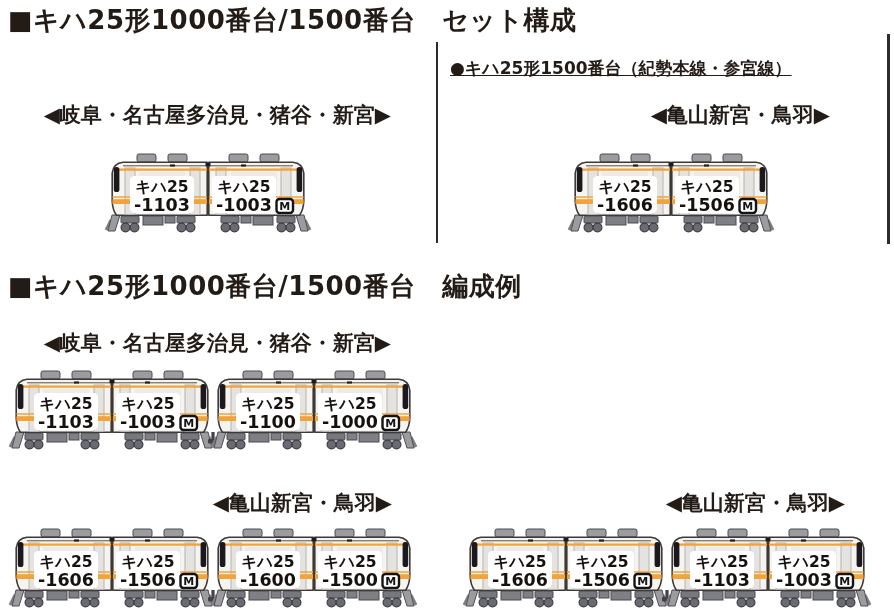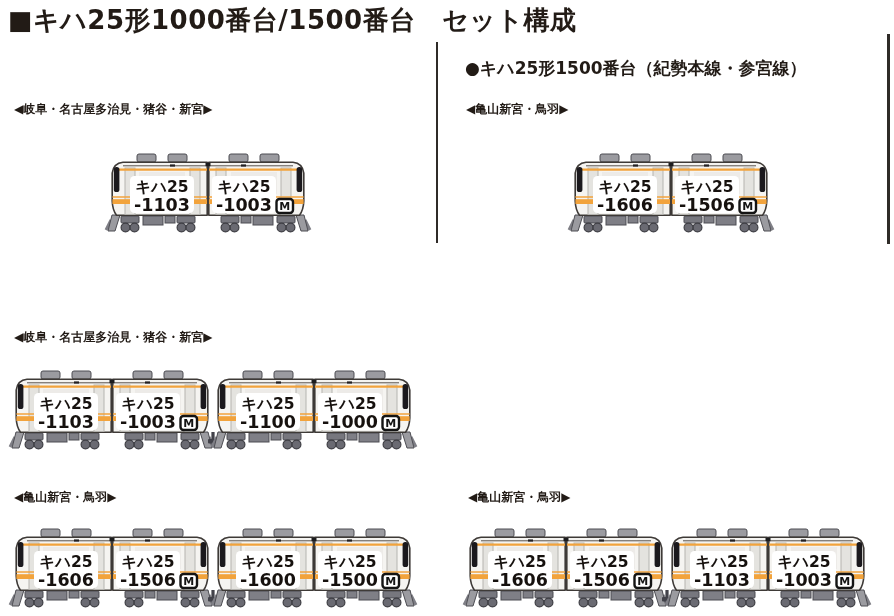--- a/index.html
+++ b/index.html
@@ -10,22 +10,22 @@
     color:#221b16; overflow:hidden;
   }
   .sec-title {
     position:absolute; font-size:26px; font-weight:700;
     letter-spacing:0.5px; white-space:nowrap; color:#221b16;
   }
   .group-heading {
     position:absolute; font-size:17px; font-weight:700; white-space:nowrap;
   }
   .dir-row {
-    position:absolute; display:flex; justify-content:flex-start;
-    font-size:12px; font-weight:700; white-space:nowrap;
+    position:absolute; display:flex; justify-content:flex-end;
+    font-size:21px; font-weight:700; white-space:nowrap;
   }
   .vline { position:absolute; background:#2f2b28; }
   .train { position:absolute; }
   svg { overflow:visible; display:block; }
 </style>
 </head>
 <body>
 
 <div class="stage">
 
@@ -100,21 +100,21 @@
         </g>
         <g>
           <rect x="166.5" y="47" width="16.5" height="14" rx="3" fill="#ffffff" stroke="#141414" stroke-width="2.4"></rect>
           <text x="174.8" y="58" text-anchor="middle" font-size="11" font-weight="bold" fill="#141414">M</text>
         </g>
         <line x1="98" y1="10" x2="98" y2="63" stroke="#3e3a37" stroke-width="1.6"></line>
         <rect x="95.5" y="10.8" width="5" height="3.4" fill="#1c1c1e"></rect>
       </svg>
     </div>
 
-  <div class="group-heading" style="left:465px; top:57px;">●キハ25形1500番台（紀勢本線・参宮線）</div>
+  <div class="group-heading" style="left:450px; top:57px;text-decoration:underline;">●キハ25形1500番台（紀勢本線・参宮線）</div>
   <div class="dir-row" style="left:466px; top:101px; width:364px;">
     <span>◀亀山</span>
     <span>新宮・鳥羽▶</span>
   </div>
   <div class="train" style="left:573px; top:152px;">
       <svg width="196" height="84" viewBox="0 0 196 84">
         <g>
           <rect x="27" y="2" width="19" height="8" rx="2" fill="#9b9ba0" stroke="#4c4c52" stroke-width="1"></rect>
           <rect x="58" y="2" width="19" height="8" rx="2" fill="#9b9ba0" stroke="#4c4c52" stroke-width="1"></rect>
           <line x1="1" y1="68" x2="-4" y2="78" stroke="#7f7f86" stroke-width="3"></line>
@@ -174,20 +174,21 @@
         </g>
         <g>
           <rect x="166.5" y="47" width="16.5" height="14" rx="3" fill="#ffffff" stroke="#141414" stroke-width="2.4"></rect>
           <text x="174.8" y="58" text-anchor="middle" font-size="11" font-weight="bold" fill="#141414">M</text>
         </g>
         <line x1="98" y1="10" x2="98" y2="63" stroke="#3e3a37" stroke-width="1.6"></line>
         <rect x="95.5" y="10.8" width="5" height="3.4" fill="#1c1c1e"></rect>
       </svg>
     </div>
 
+  <div class="sec-title" style="left:8px; top:269px;">■キハ25形1000番台/1500番台　編成例</div>
 
   <div class="dir-row" style="left:14px; top:329px; width:377px;">
     <span>◀岐阜・名古屋</span>
     <span>多治見・猪谷・新宮▶</span>
   </div>
   <div class="train" style="left:14px; top:369px;">
       <svg width="398" height="84" viewBox="0 0 398 84">
         <g>
           <rect x="27" y="2" width="19" height="8" rx="2" fill="#9b9ba0" stroke="#4c4c52" stroke-width="1"></rect>
           <rect x="58" y="2" width="19" height="8" rx="2" fill="#9b9ba0" stroke="#4c4c52" stroke-width="1"></rect>

